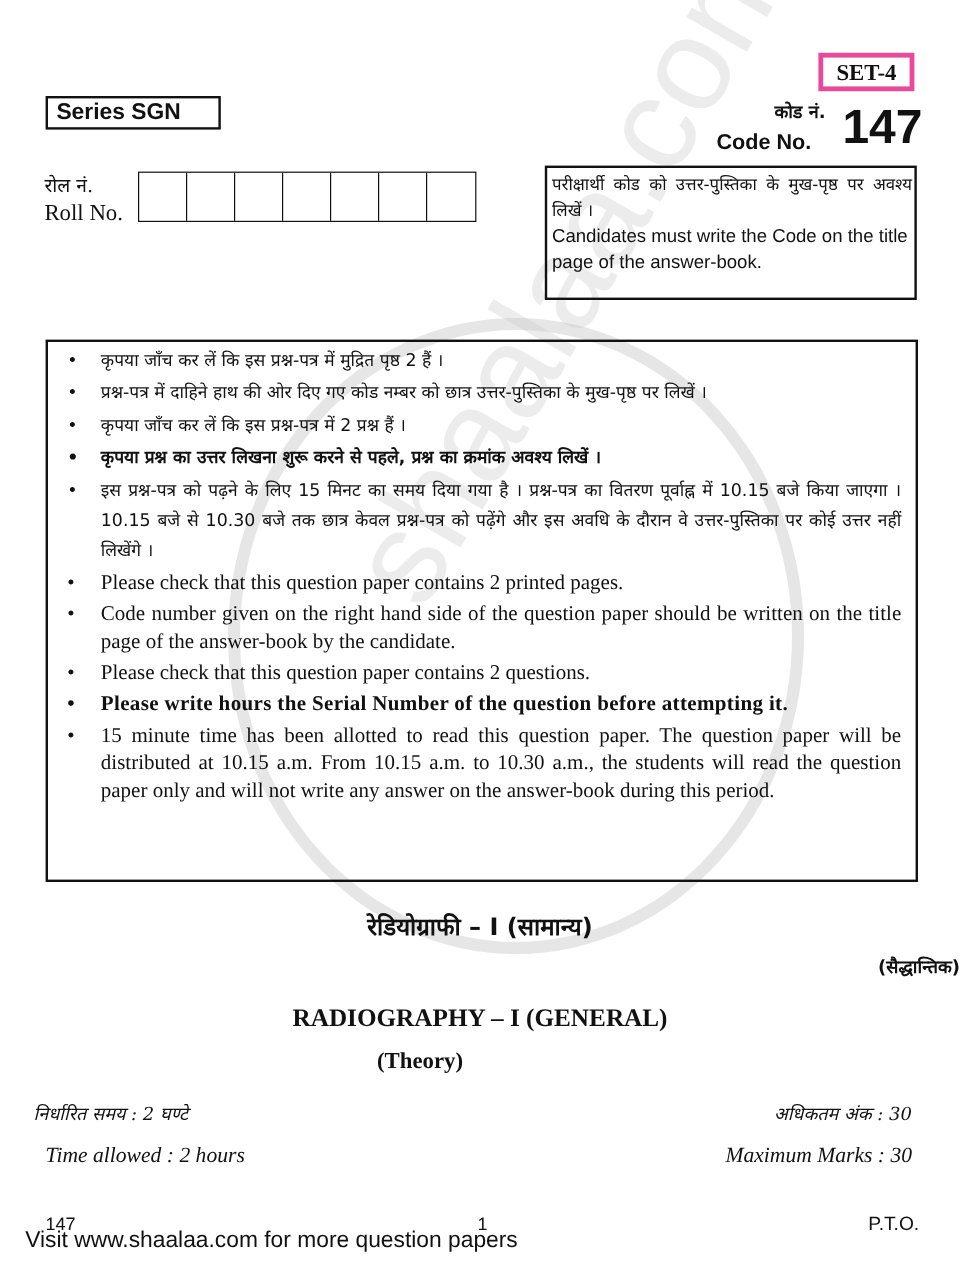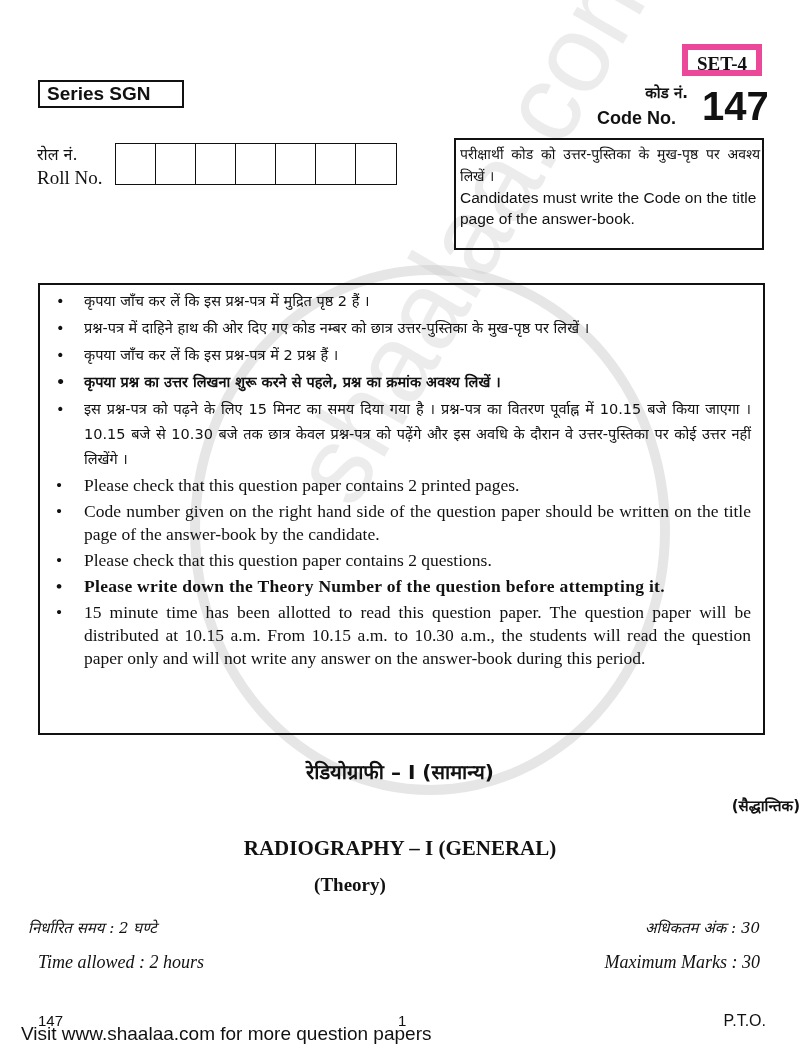--- a/index.html
+++ b/index.html
@@ -1,21 +1,21 @@
 <!DOCTYPE html>
 <html><head>
   <meta charset="utf-8">
   <style>
     html, body { margin: 0; padding: 0; background: #ffffff; }
     body { width: 800px; height: 1060px; position: relative; overflow: hidden; color: #111; font-family: "Liberation Serif", serif; }
     .abs { position: absolute; }
 
     .series-box { left: 38px; top: 80px; width: 146px; height: 28px; border: 2px solid #111; box-sizing: border-box;
       font-family: "Liberation Sans", sans-serif; font-weight: bold; font-size: 19px; line-height: 24px; padding-left: 7px; }
-    .set-box { left: 682px; top: 44px; width: 80px; height: 32px; border: 6px solid #ec4899; box-sizing: border-box;
+    .set-box { left: 682px; top: 44px; width: 80px; height: 32px; border: 4px solid #ec4899; box-sizing: border-box;
       font-family: "Liberation Serif", serif; font-weight: bold; font-size: 19px; line-height: 28px; text-align: center; }
 
     .code-hi { right: 112px; top: 82px; font-family: "DejaVu Sans", sans-serif; font-weight: bold; font-size: 15px; }
     .code-en { right: 124px; top: 108px; font-family: "Liberation Sans", sans-serif; font-weight: bold; font-size: 18px; }
     .code-num { left: 702px; top: 84px; font-family: "Liberation Sans", sans-serif; font-weight: bold; font-size: 40px; line-height: 44px; }
 
     .roll-hi { left: 37px; top: 143px; font-size: 16px; font-family: "DejaVu Serif", serif; }
     .roll-en { left: 37px; top: 167px; font-size: 19px; font-family: "Liberation Serif", serif; }
     .roll-boxes { left: 115px; top: 143px; display: flex; border: 1.5px solid #111; }
     .roll-cell { width: 40px; height: 40px; border-right: 1.5px solid #111; box-sizing: border-box; }
@@ -86,21 +86,21 @@
 <div class="abs instructions">
   <ul class="instr-list" id="instr-list">
       <li class="instr-item hi"><span class="bullet">•</span><span>कृपया जाँच कर लें कि इस प्रश्न-पत्र में मुद्रित पृष्ठ 2 हैं ।</span></li>
       <li class="instr-item hi"><span class="bullet">•</span><span>प्रश्न-पत्र में दाहिने हाथ की ओर दिए गए कोड नम्बर को छात्र उत्तर-पुस्तिका के मुख-पृष्ठ पर लिखें ।</span></li>
       <li class="instr-item hi"><span class="bullet">•</span><span>कृपया जाँच कर लें कि इस प्रश्न-पत्र में 2 प्रश्न हैं ।</span></li>
       <li class="instr-item hi bold"><span class="bullet">•</span><span>कृपया प्रश्न का उत्तर लिखना शुरू करने से पहले, प्रश्न का क्रमांक अवश्य लिखें ।</span></li>
       <li class="instr-item hi"><span class="bullet">•</span><span>इस प्रश्न-पत्र को पढ़ने के लिए 15 मिनट का समय दिया गया है । प्रश्न-पत्र का वितरण पूर्वाह्न में 10.15 बजे किया जाएगा । 10.15 बजे से 10.30 बजे तक छात्र केवल प्रश्न-पत्र को पढ़ेंगे और इस अवधि के दौरान वे उत्तर-पुस्तिका पर कोई उत्तर नहीं लिखेंगे ।</span></li>
       <li class="instr-item en"><span class="bullet">•</span><span>Please check that this question paper contains 2 printed pages.</span></li>
       <li class="instr-item en"><span class="bullet">•</span><span>Code number given on the right hand side of the question paper should be written on the title page of the answer-book by the candidate.</span></li>
       <li class="instr-item en"><span class="bullet">•</span><span>Please check that this question paper contains 2 questions.</span></li>
-      <li class="instr-item en bold"><span class="bullet">•</span><span>Please write down the Theory Number of the question before attempting it.</span></li>
+      <li class="instr-item en bold"><span class="bullet">•</span><span>Please write hours the Serial Number of the question before attempting it.</span></li>
       <li class="instr-item en"><span class="bullet">•</span><span>15 minute time has been allotted to read this question paper. The question paper will be distributed at 10.15 a.m. From 10.15 a.m. to 10.30 a.m., the students will read the question paper only and will not write any answer on the answer-book during this period.</span></li>
     </ul>
 </div>
 
 <div class="abs subject-hi">रेडियोग्राफी – I (सामान्य)</div>
 <div class="abs subject-hi-sub">(सैद्धान्तिक)</div>
 <div class="abs subject-en">RADIOGRAPHY – I (GENERAL)</div>
 <div class="abs subject-en-sub">(Theory)</div>
 
 <div class="abs time-hi">निर्धारित समय : 2 घण्टे</div>

